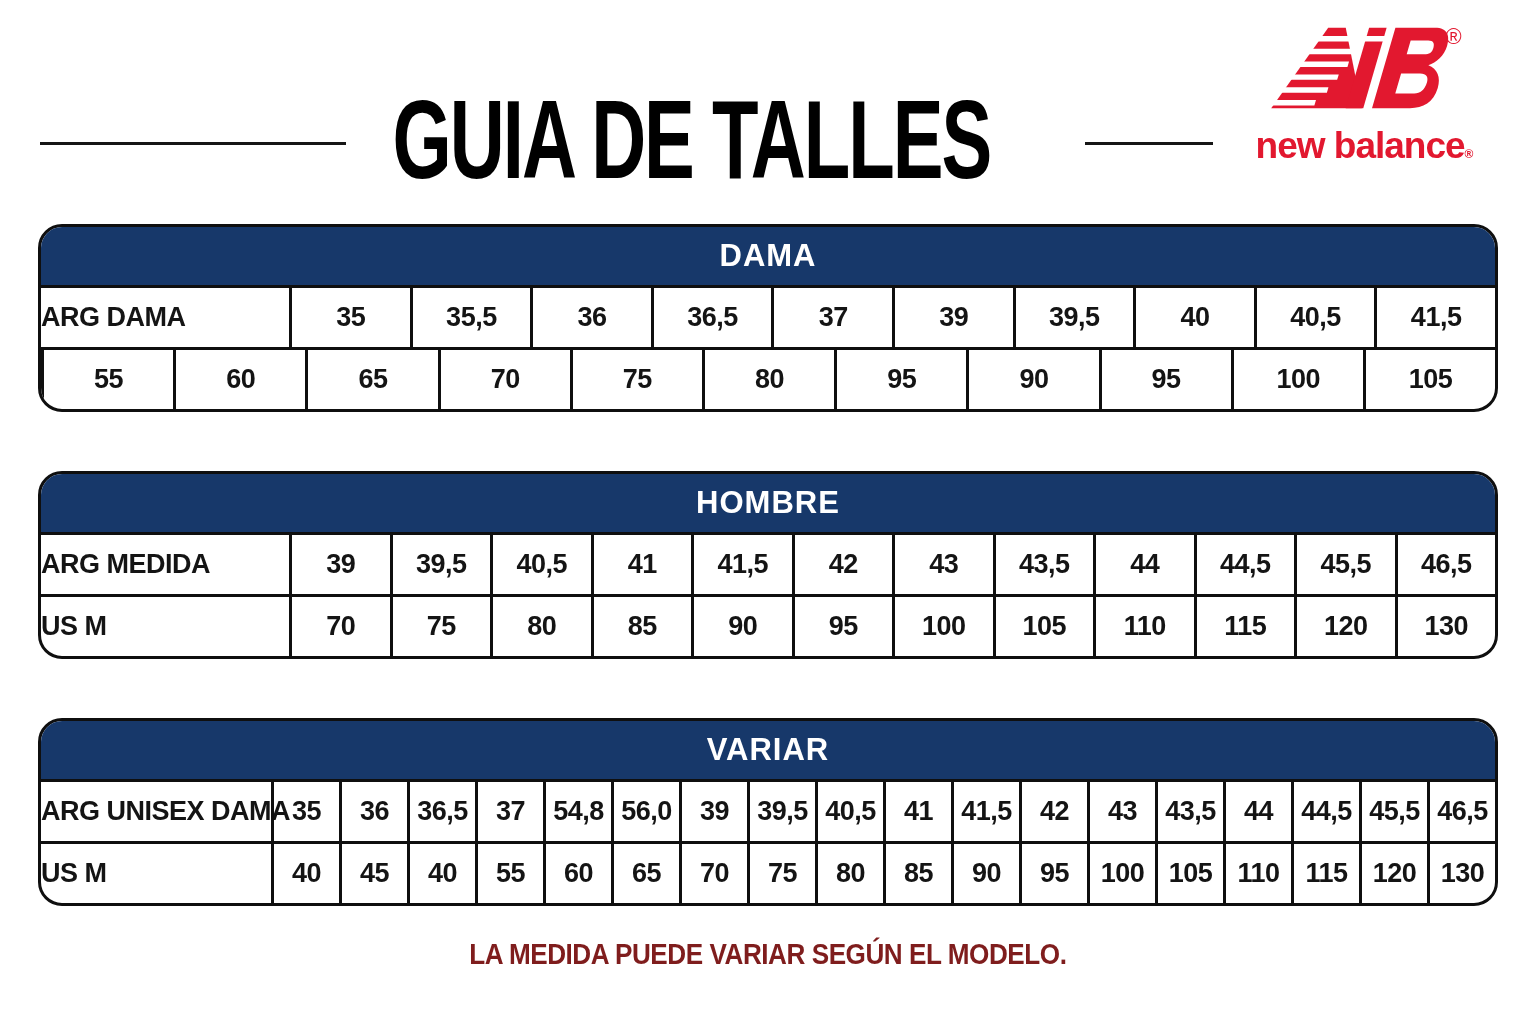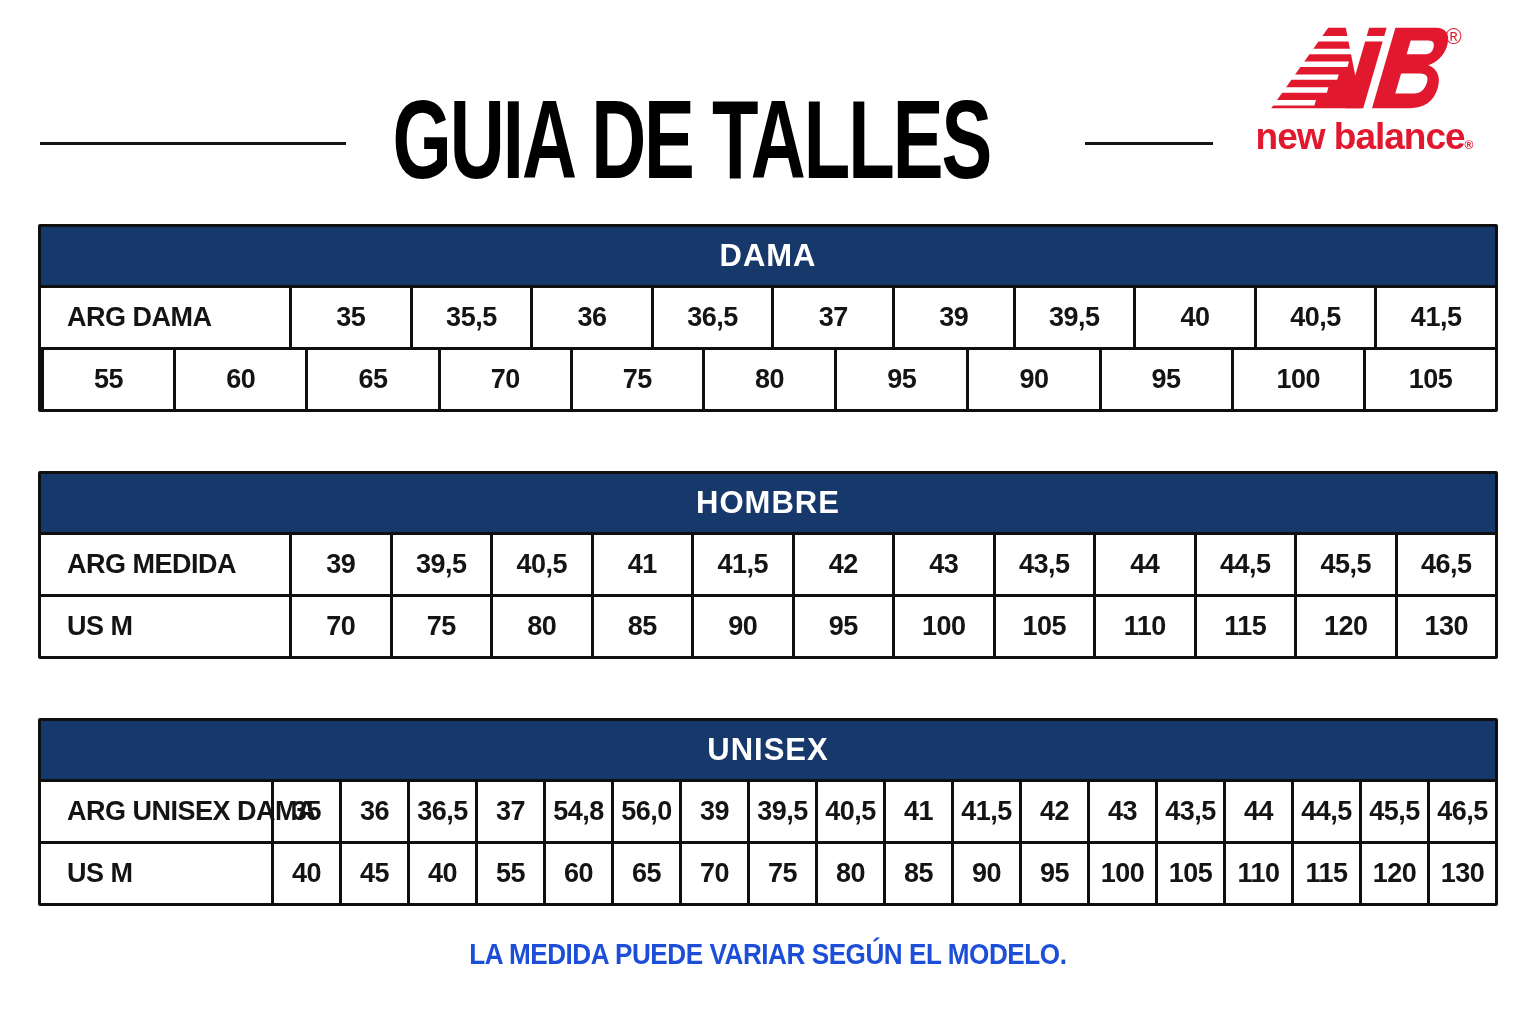--- a/index.html
+++ b/index.html
@@ -13,50 +13,50 @@
   .rule-right{left:1085px;top:142px;width:128px;}
   .page-title{
     position:absolute;left:252px;top:84px;width:820px;margin:0;
     text-align:center;font-size:112px;font-weight:bold;color:#000000;
     letter-spacing:-3px;line-height:1;white-space:nowrap;
   }
   .squeeze{display:inline-block;transform:scaleX(0.68);}
   .logo{position:absolute;left:1232px;top:26px;width:264px;text-align:center;}
   .logo svg{display:block;margin:0 auto;width:198px;height:84px;}
   .wordmark{
-    margin-top:8px;color:var(--nb-red,#e2182f);font-weight:bold;
+    margin-top:17px;color:var(--nb-red,#e2182f);font-weight:bold;
     font-size:37px;letter-spacing:-1px;line-height:1;white-space:nowrap;
   }
   .wordmark .reg{font-size:12px;font-weight:bold;}
   
   .tables{position:absolute;left:38px;top:224px;width:1460px;
     display:flex;flex-direction:column;gap:59px;}
   .size-table{
-    border:3px solid #0f0f0f;border-radius:2px;overflow:hidden;
+    border:3px solid #0f0f0f;border-radius:24px;overflow:hidden;
     background:#fff;box-sizing:border-box;
   }
   .table-header{
     height:58px;background:var(--nb-navy,#17386a);color:#fff;
     display:flex;align-items:center;justify-content:center;
     font-weight:bold;font-size:31px;letter-spacing:1px;
   }
   .table-row{display:flex;border-top:3px solid #0f0f0f;height:59px;}
   .cell{
     flex:1 1 0;display:flex;align-items:center;justify-content:center;
     font-weight:bold;font-size:27px;letter-spacing:-0.5px;color:#141414;
     border-left:3px solid #0f0f0f;min-width:0;white-space:nowrap;
   }
   .cell.label{
     flex:0 0 var(--labelw,248px);justify-content:flex-start;
-    padding-left:26px;border-left:none;box-sizing:border-box;
+    border-left:none;box-sizing:border-box;
   }
   
   .footer-note{
     position:absolute;left:0;top:938px;width:100%;text-align:center;
-    font-size:29px;font-weight:bold;color:#1d4ed8;letter-spacing:-0.5px;
+    font-size:29px;font-weight:bold;color:#7f1d1d;letter-spacing:-0.5px;
   }
   .squeeze-sm{display:inline-block;transform:scaleX(0.9);}
 </style>
 </head>
 <body>
 
 <div class="canvas">
 
   <div class="rule rule-left"></div>
 
@@ -148,21 +148,21 @@
           <div class="cell">95</div>
           <div class="cell">100</div>
           <div class="cell">105</div>
           <div class="cell">110</div>
           <div class="cell">115</div>
           <div class="cell">120</div>
           <div class="cell">130</div>
         </div>
       </section>
       <section class="size-table" style="--labelw: 230px;">
-        <div class="table-header">UNISEX</div>
+        <div class="table-header">VARIAR</div>
         <div class="table-row">
           <div class="cell label">ARG UNISEX DAMA</div>
           <div class="cell">35</div>
           <div class="cell">36</div>
           <div class="cell">36,5</div>
           <div class="cell">37</div>
           <div class="cell">54,8</div>
           <div class="cell">56,0</div>
           <div class="cell">39</div>
           <div class="cell">39,5</div>

